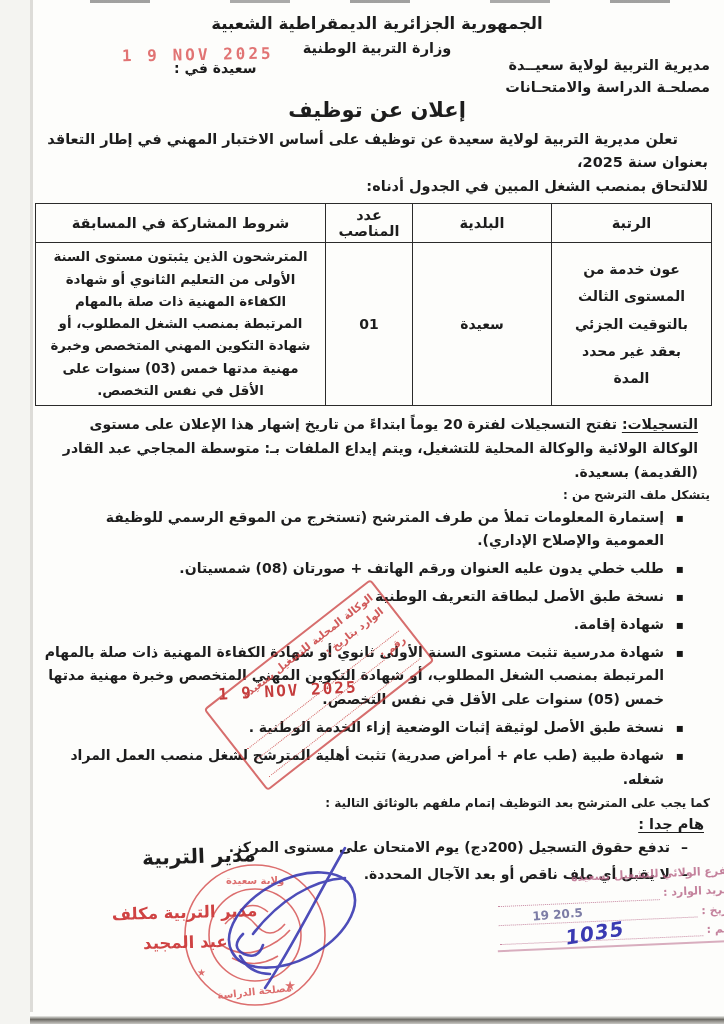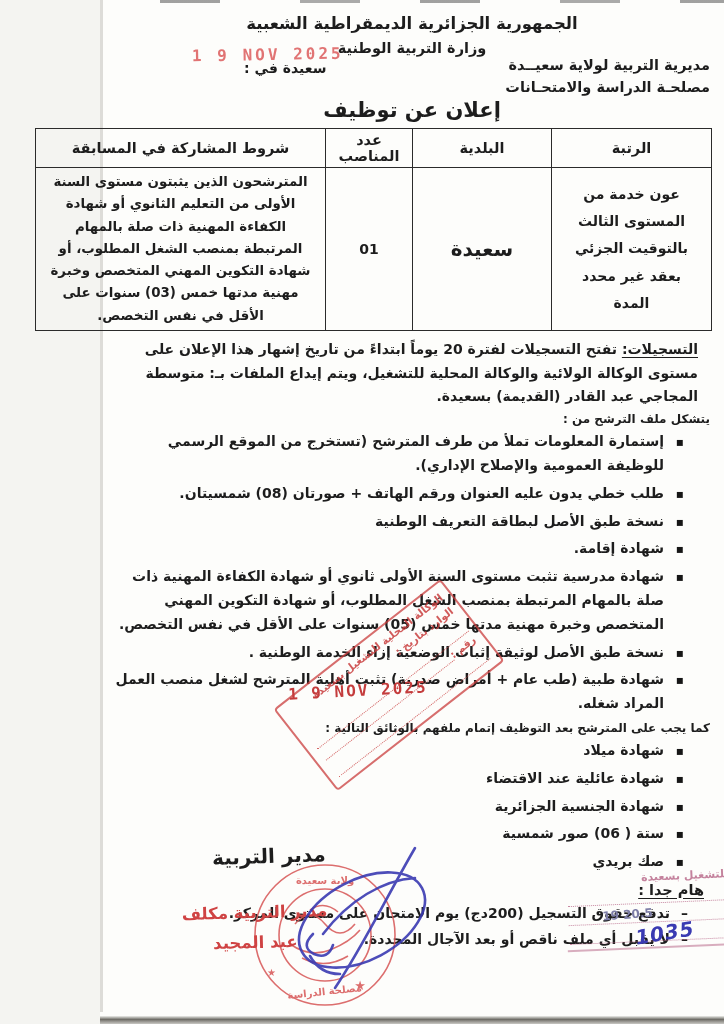--- a/index.html
+++ b/index.html
@@ -1,20 +1,20 @@
 <!DOCTYPE html>
 <html lang="ar" dir="rtl"><head>
 <meta charset="utf-8">
 <style>
   html,body{margin:0;padding:0;}
   body{
     width:724px;height:1024px;overflow:hidden;background:#f4f4f1;
     font-family:"DejaVu Sans",sans-serif;color:#1d1d1d;
   }
-  .page{position:relative;width:624px;height:1024px;background:#fdfdfb;direction:rtl;}
+  .page{position:relative;width:694px;height:1024px;background:#fdfdfb;direction:rtl;}
   .edge-left{position:absolute;left:0;top:0;width:3px;height:100%;background:#dddcd8;}
   .edge-top{position:absolute;left:0;top:0;width:100%;height:3px;opacity:.55;
     background:repeating-linear-gradient(90deg,transparent 0 60px,#555 60px 120px,transparent 120px 200px,#666 200px 260px);}
   .edge-bottom{position:absolute;left:0;bottom:0;width:100%;height:12px;
     background:linear-gradient(#fdfdfb 0 30%,#b9b9b4 45%,#6f6d67 62%,#96948f 78%,#c9c8c4 100%);}
   .content{position:relative;padding:14px 12px 0 12px;font-weight:bold;}
   .gov1{text-align:center;font-size:16.5px;letter-spacing:.2px;}
   .gov2{text-align:center;font-size:14.5px;margin-top:7px;}
   .dept{position:absolute;top:54px;right:14px;text-align:right;font-size:14.5px;line-height:1.55;font-weight:bold;}
   .place-line{position:absolute;top:60px;left:144px;font-size:14px;font-weight:bold;}
@@ -24,21 +24,21 @@
   .title{text-align:center;font-size:21px;font-weight:bold;margin:42px 0 6px 0;}
   .intro{font-size:14.5px;line-height:1.62;margin:0 4px;}
   .intro .l1{display:block;text-indent:30px;}
   .intro .l2{display:block;}
   table.jobs{border-collapse:collapse;margin:5px 0 0 0;margin-left:28px;width:676px;table-layout:fixed;}
   table.jobs th,table.jobs td{border:1.6px solid #2b2b2b;text-align:center;vertical-align:middle;
     font-weight:bold;padding:3px 10px;}
   table.jobs th{font-size:14.5px;height:24px;}
   td.c-cond{font-size:13.4px;line-height:1.66;padding:8px 13px;}
   td.c-count{font-size:14px;direction:ltr;}
-  td.c-mun{font-size:20px;}
+  td.c-mun{font-size:14px;}
   td.c-rank{font-size:14px;line-height:1.95;padding:6px 8px;}
   .reg{font-size:14px;line-height:1.7;margin:7px 14px 0 2px;text-align:right;}
   .u{text-decoration:underline;text-underline-offset:3px;}
   .sect{font-size:12px;margin:3px 2px 0 2px;}
   ul.docs{list-style:none;margin:2px 0 0 0;padding:0 28px 0 0;}
   ul.docs li{position:relative;font-size:14px;line-height:1.7;padding:2px 20px 2px 0;}
   ul.docs li::before{content:"▪";position:absolute;right:0;top:4px;font-size:12px;color:#161616;}
   ul.dash{list-style:none;margin:2px 0 0 0;padding:0 24px 0 0;}
   ul.dash li{position:relative;font-size:14px;line-height:1.75;padding:1px 18px 1px 0;}
   ul.dash li::before{content:"–";position:absolute;right:0;top:1px;}
@@ -76,20 +76,24 @@
 <div class="page">
   <div class="edge-top"></div>
   <div class="edge-left"></div>
 
   <div class="content">
     <div class="gov1">الجمهورية الجزائرية الديمقراطية الشعبية</div>
     <div class="gov2">وزارة التربية الوطنية</div>
 
     <h1 class="title">إعلان عن توظيف</h1>
 
+    <p class="intro">
+      <span class="l1">تعلن مديرية التربية لولاية سعيدة عن توظيف على أساس الاختبار المهني في إطار التعاقد بعنوان سنة 2025،</span>
+      <span class="l2">للالتحاق بمنصب الشغل المبين في الجدول أدناه:</span>
+    </p>
 
     <table class="jobs">
       <colgroup>
         <col style="width:160px">
           <col style="width:139px">
           <col style="width:87px">
           <col style="width:290px">
       </colgroup>
       <thead>
         <tr>
@@ -116,27 +120,20 @@
       <li>إستمارة المعلومات تملأ من طرف المترشح (تستخرج من الموقع الرسمي للوظيفة العمومية والإصلاح الإداري).</li>
       <li>طلب خطي يدون عليه العنوان ورقم الهاتف + صورتان (08) شمسيتان.</li>
       <li>نسخة طبق الأصل لبطاقة التعريف الوطنية</li>
       <li>شهادة إقامة.</li>
       <li>شهادة مدرسية تثبت مستوى السنة الأولى ثانوي أو شهادة الكفاءة المهنية ذات صلة بالمهام المرتبطة بمنصب الشغل المطلوب، أو شهادة التكوين المهني المتخصص وخبرة مهنية مدتها خمس (05) سنوات على الأقل في نفس التخصص.</li>
       <li>نسخة طبق الأصل لوثيقة إثبات الوضعية إزاء الخدمة الوطنية .</li>
       <li>شهادة طبية (طب عام + أمراض صدرية) تثبت أهلية المترشح لشغل منصب العمل المراد شغله.</li>
     </ul>
 
     <p class="sect">كما يجب على المترشح بعد التوظيف إتمام ملفهم بالوثائق التالية :</p>
-    <ul class="docs">
-      <li>شهادة ميلاد</li>
-      <li>شهادة عائلية عند الاقتضاء</li>
-      <li>شهادة الجنسية الجزائرية</li>
-      <li>ستة ( 06) صور شمسية</li>
-      <li>صك بريدي</li>
-    </ul>
 
     <p class="imp"><span class="u">هام جدا :</span></p>
     <ul class="dash">
       <li>تدفع حقوق التسجيل (200دج) يوم الامتحان على مستوى المركز.</li>
       <li>لا يقبل أي ملف ناقص أو بعد الآجال المحددة.</li>
     </ul>
   </div>
 
   <div class="dept">
     <div>مديرية التربية لولاية سعيــدة</div>

